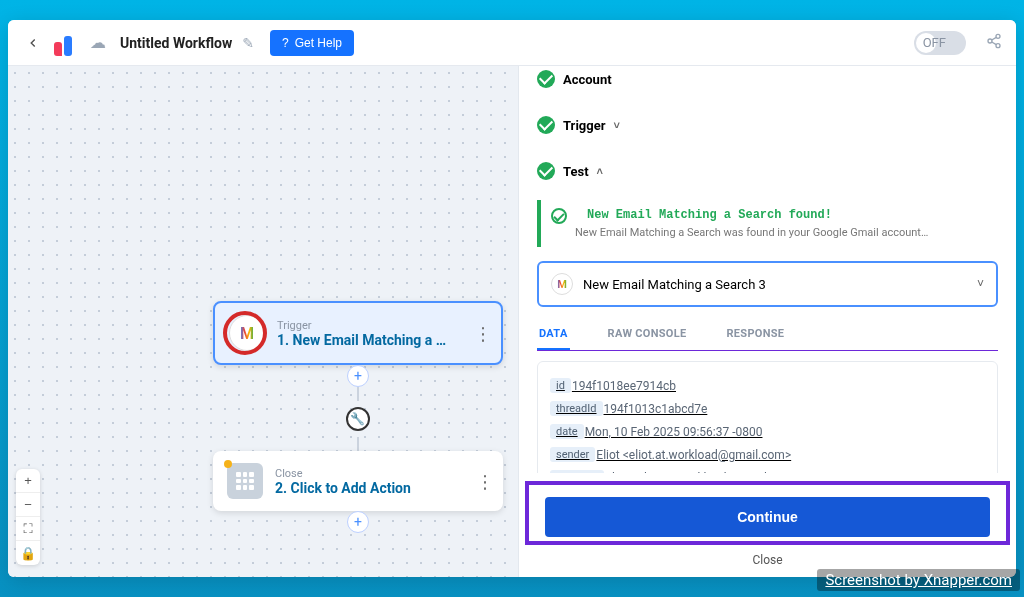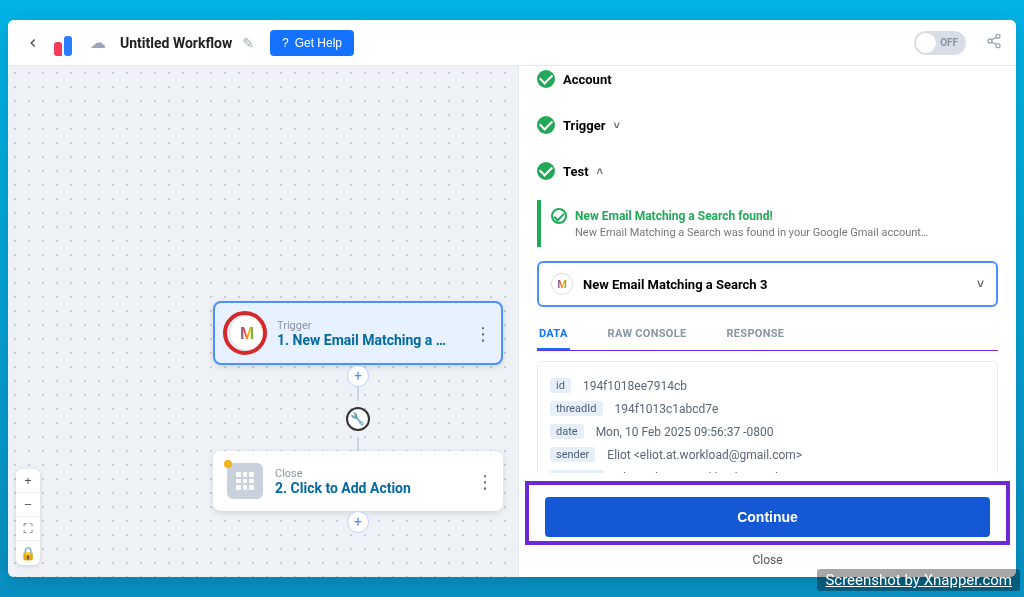--- a/index.html
+++ b/index.html
@@ -43,21 +43,21 @@
     background:#1572ff; color:#fff; border:none; border-radius:4px;
     padding:6px 12px; font-size:12px; font-weight:500; cursor:pointer;
     display:flex; align-items:center; gap:6px;
   }
   .spacer { flex:1; }
   .toggle {
     width:52px; height:24px; background:#d9dee6; border-radius:12px;
     display:flex; align-items:center; padding:2px; cursor:pointer; position:relative;
   }
   .toggle .knob { width:20px;height:20px;background:#fff;border-radius:50%; }
-  .toggle .label { position:absolute; right:8px; font-size:10px; color:#8a94a3; font-weight:700;}
+  .toggle .label { position:absolute; right:20px; font-size:13px; color:#8a94a3; font-weight:400;}
   .share-ic { color:#9aa6b5; margin-left:10px; cursor:pointer; font-size:16px;}
 
   
   .main { flex:1; display:flex; overflow:hidden; }
   .canvas {
     flex:1; position:relative;
     background-image: radial-gradient(#c4cdd9 1px, transparent 1px);
     background-size: 14px 14px;
     background-color: #eef2f7;
   }
@@ -119,42 +119,42 @@
   .panel-body::-webkit-scrollbar-thumb{background:#c0c7d1;border-radius:5px;}
   .section-row {
     display:flex; align-items:center; gap:8px; padding:14px 0; font-weight:700; font-size:13px; cursor:pointer;
   }
   .check-circle{width:18px;height:18px;border-radius:50%;background:#22a958;display:flex;align-items:center;justify-content:center;}
   .check-circle::after{content:'';width:6px;height:10px;border:solid #fff;border-width:0 2px 2px 0;transform:rotate(45deg) translate(-1px,-1px);}
   .chev{font-size:11px;color:#666;}
   .callout {
     border-left:4px solid #22a958; background:#fff; padding:8px 10px; margin:6px 0 14px 0;
   }
-  .callout .row1{display:flex;align-items:center;gap:8px;}
+  .callout .row1{display:flex;gap:20px;font-family:Liberation Mono, monospace;}
   .callout-check{width:16px;height:16px;border-radius:50%;border:2px solid #22a958;display:flex;align-items:center;justify-content:center;}
   .callout-check::after{content:'';width:4px;height:8px;border:solid #22a958;border-width:0 2px 2px 0;transform:rotate(45deg);}
   .callout-title{font-weight:700;color:#22a958;font-size:12px;}
   .callout-sub{font-size:11px;color:#777;margin-left:24px;margin-top:2px;}
   .result-select {
     border:2px solid #4a90ff; border-radius:6px; padding:10px 12px;
-    display:flex; align-items:center; gap:10px; font-weight:700; font-size:13px; cursor:pointer;
+    display:flex; align-items:center; gap:10px; font-weight:400; font-size:13px; cursor:pointer;
     margin-bottom:12px;
   }
   .result-select .arrow{margin-left:auto;color:#666;font-size:12px;}
   .small-gmail{width:22px;height:22px;border-radius:50%;border:1px solid #ddd;display:flex;align-items:center;justify-content:center;font-size:11px;font-weight:700;}
   .tabs { display:flex; gap:36px; font-size:11px; font-weight:700; color:#8a94a3; border-bottom:1px solid #6d28d9; margin-bottom:10px;}
   .tabs .tab{padding:8px 2px; cursor:pointer; letter-spacing:.3px;}
   .tabs .tab.active{color:#1572ff;border-bottom:2px solid #1572ff;}
   .data-box {
     border:1px solid #e6eaef; border-radius:6px; padding:12px; font-size:12px;
     max-height:170px; overflow-y:auto;
   }
   .data-box::-webkit-scrollbar{width:8px;}
   .data-box::-webkit-scrollbar-thumb{background:#c0c7d1;border-radius:4px;}
-  .kv{display:flex; gap:12px; padding:4px 0; align-items:center;}
+  .kv{display:flex; gap:1px; padding:4px 0; align-items:center;text-decoration:underline;}
   .kv .k{background:#e6eff9;color:#516173;padding:1px 6px;border-radius:3px;font-size:11px;}
   .kv .v{color:#5a6675;font-size:12px;}
   .continue-wrap{ padding:12px 16px 4px 16px; border:4px solid #6d28d9; margin:8px 6px 0 6px;}
   .continue-btn{
     width:100%; background:#1558d6; color:#fff; border:none; border-radius:4px;
     padding:12px 0; font-size:14px; font-weight:600; cursor:pointer;
   }
   .close-link{ text-align:center; font-size:12px; color:#555; padding:8px 0 10px 0; cursor:pointer;border-radius:7px;}
   .watermark{
     position:absolute; right:4px; bottom:6px; font-size:15px; color:#fff;

